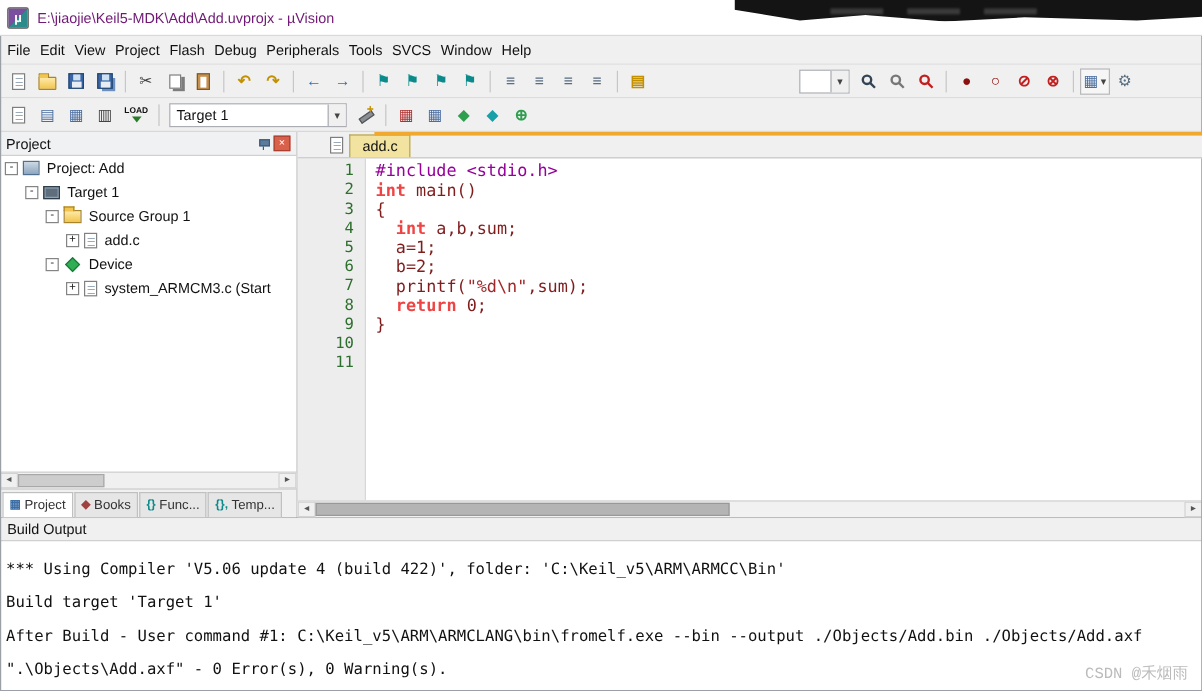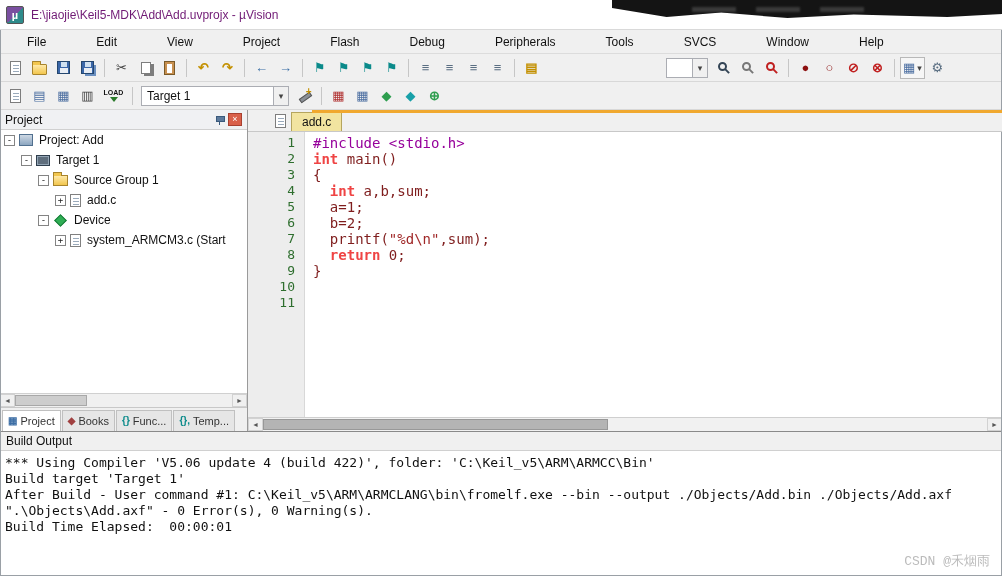--- a/index.html
+++ b/index.html
@@ -14,21 +14,21 @@
   .app-icon { width:18px; height:18px; margin-right:7px; border:1px solid #555; border-radius:2px;
     background:linear-gradient(135deg,#7a4fa0 0 50%, #2e8b8b 50% 100%); position:relative; flex:none; }
   .app-icon::after { content:"µ"; position:absolute; inset:0; color:#fff; font-size:11px; line-height:16px; text-align:center; font-weight:bold; }
   .title-text { color:#701a75; }
   .artifact { position:absolute; top:0; right:0; width:390px; height:18px; background:#141414;
     clip-path:polygon(0 0,100% 0,100% 78%,86% 95%,62% 80%,45% 100%,28% 70%,14% 95%,0 45%);
     display:flex; align-items:center; gap:20px; padding-left:80px; }
   .artifact i { display:block; width:44px; height:5px; background:#3a3a3a; filter:blur(1px); }
   
   .menubar { height:24px; display:flex; align-items:center; background:#f0f0f0; border-bottom:1px solid #dcdcdc; padding-left:2px; }
-  .menu-item { padding:3px 25px; }
+  .menu-item { padding:3px 4px; }
   
   .toolbar { height:28px; display:flex; align-items:center; background:#f0f0f0; border-bottom:1px solid #d8d8d8; padding:0 4px; gap:1px; }
   .tbtn { width:23px; height:22px; display:flex; align-items:center; justify-content:center; flex:none; }
   .tsep { width:1px; height:18px; background:#c6c6c6; margin:0 4px; flex:none; }
   .tspacer { width:118px; flex:none; }
   .g { font-size:13px; line-height:13px; }
   .b { font-weight:bold; }
   .c-gold{color:#c39000} .c-blue{color:#3a6ea5} .c-teal{color:#0a8a8a} .c-slate{color:#5a6e82}
   .c-dark{color:#444} .c-red{color:#b03030} .c-green{color:#2e9e4f} .c-cyan{color:#18a0a8}
   .c-steel{color:#4a6da0} .c-maroon{color:#8c1010} .c-dred{color:#c02020}
@@ -106,21 +106,21 @@
   .tk-kw { color:#ef4444; font-weight:bold; }
   .tk-pp { color:#96009b; }
   .tk-str { color:#a02828; }
   .tk-pl { color:#7f1d1d; }
   .editor-hscroll { height:14px; background:#f1f1f1; border-top:1px solid #cfcfcf; display:flex; align-items:center; flex:none; }
   .editor-hscroll .scroll-thumb { width:345px; background:#b4b4b4; border-color:#989898; }
   
   .build-output { height:144px; display:flex; flex-direction:column; background:#fff; }
   .bo-header { height:19px; background:#f0f0f0; border-bottom:1px solid #d0d0d0; padding:2px 6px; flex:none; }
   .bo-content { flex:1; padding:4px 5px; font-family:"DejaVu Sans Mono",monospace; font-size:13px; overflow:hidden; }
-  .bo-line { height:16px; line-height:16px; white-space:pre; }
+  .bo-line { height:16px; line-height:16px; white-space:pre;margin-top:12px; }
   .watermark { position:absolute; right:12px; bottom:6px; color:#bbbbbb; font-size:13px;font-family:Liberation Mono, monospace; }
 </style>
 </head>
 <body>
 
 <div class="titlebar">
   <span class="app-icon"></span>
   <span class="title-text">E:\jiaojie\Keil5-MDK\Add\Add.uvprojx - µVision</span>
   <div class="artifact">
       <i></i>

